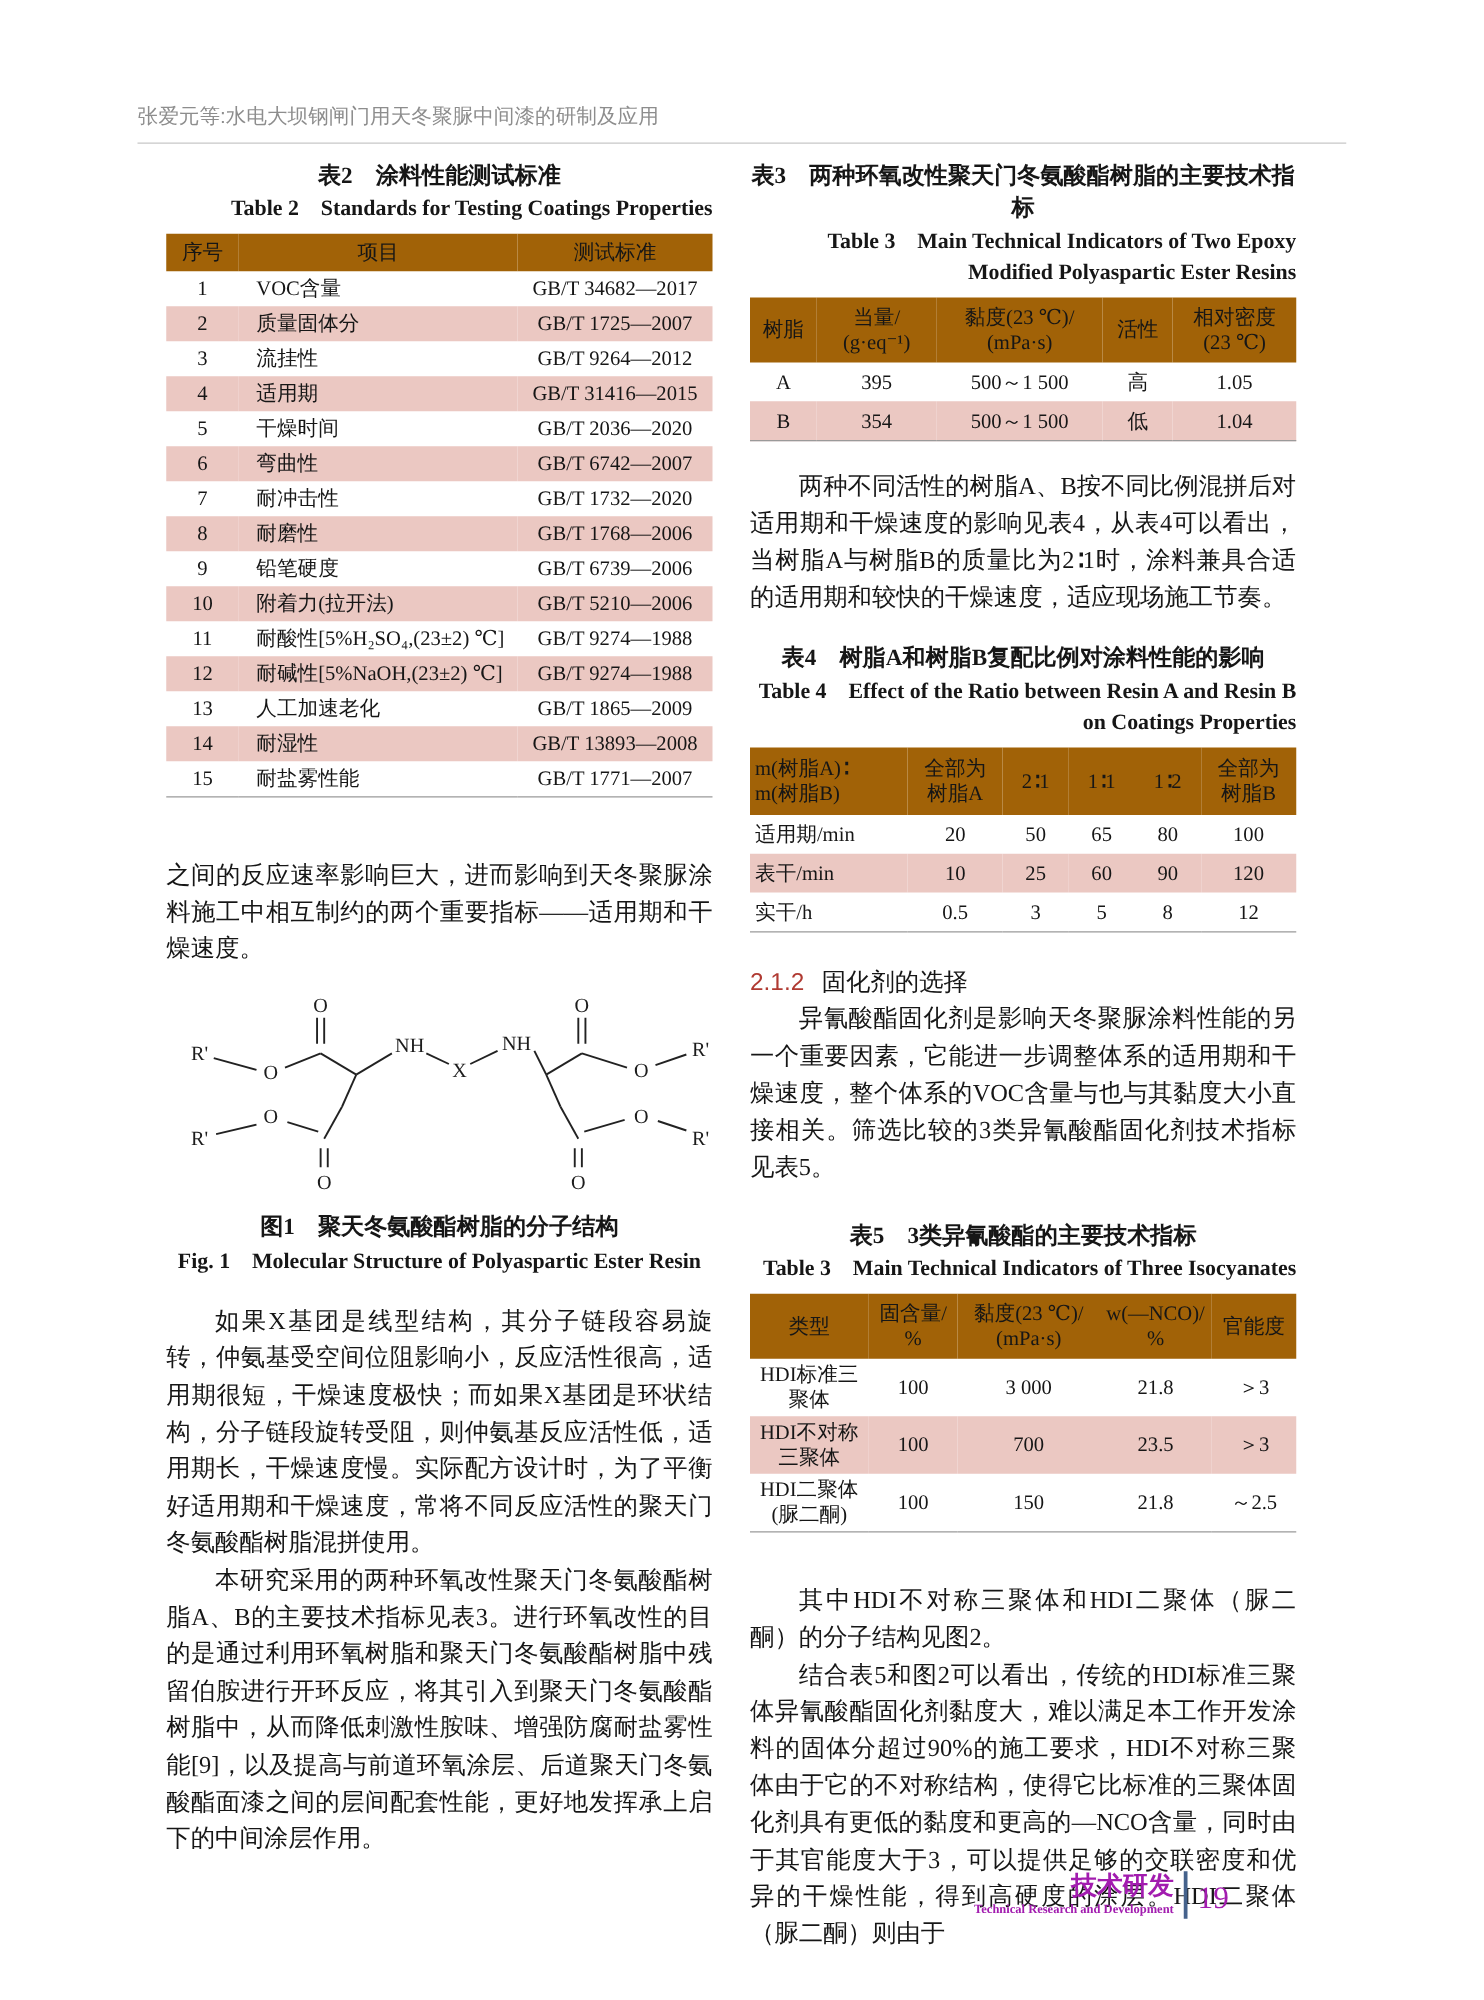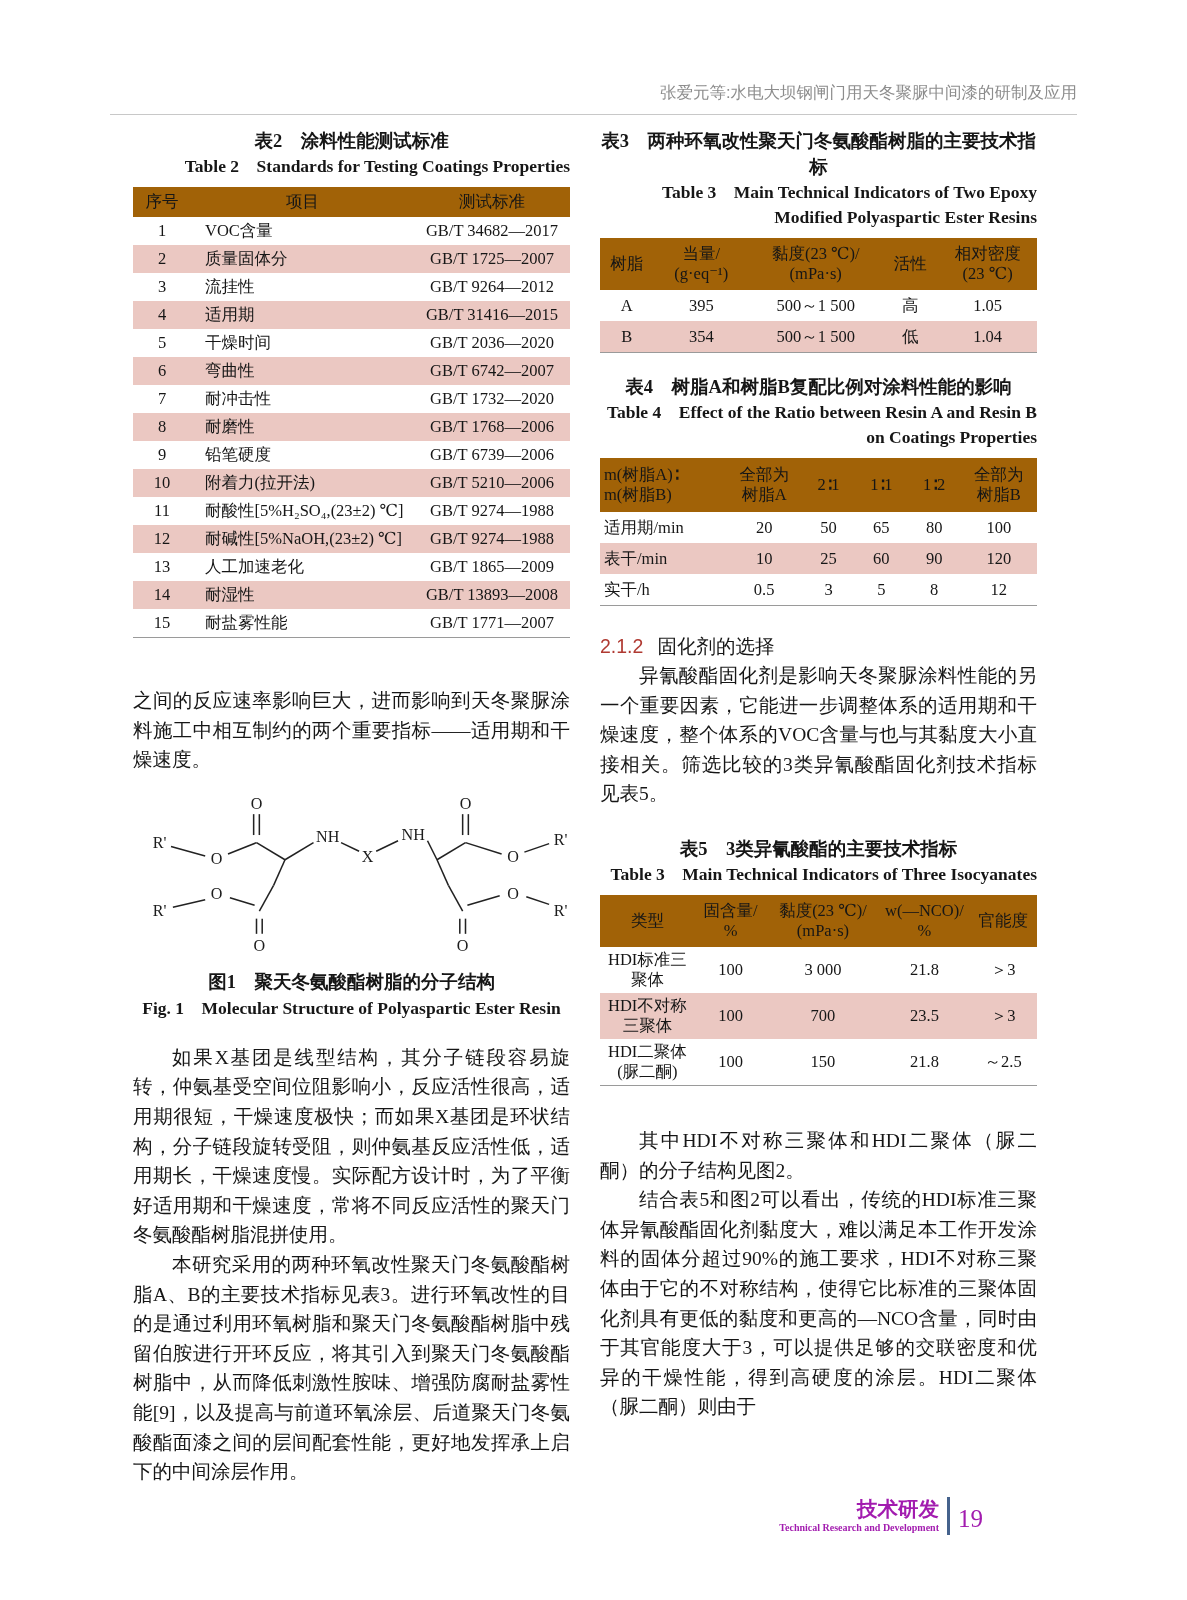--- a/index.html
+++ b/index.html
@@ -1,19 +1,19 @@
 <!DOCTYPE html>
 <html lang="zh"><head>
 <meta charset="utf-8">
 <style>
   html,body{margin:0;padding:0;background:#fff;}
   .page{position:relative;width:1187px;height:1600px;background:#fff;overflow:hidden;
         font-family:"Liberation Serif","DejaVu Serif",serif;color:#161616;}
   
-  .running-head{position:absolute;top:82px;left:110px;width:967px;text-align:right;
+  .running-head{position:absolute;top:82px;left:110px;width:967px;text-align:left;
         font-family:"Liberation Sans","DejaVu Sans",sans-serif;
         font-size:16.5px;color:#8d8d8d;padding-bottom:10px;border-bottom:1px solid #c8c8c8;}
   
   .columns{position:absolute;top:128px;left:133px;width:904px;display:flex;gap:30px;}
   .col{width:437px;}
   
   .tt-cn{text-align:center;font-weight:bold;font-size:18.5px;line-height:26px;margin:0;}
   .tt-en{text-align:right;font-weight:bold;font-size:17.5px;line-height:25px;margin:0 0 8px 0;}
   
   table.paper{width:100%;border-collapse:collapse;font-size:16.5px;line-height:20px;
@@ -254,20 +254,21 @@
           <tr class="alt">
             <td>B</td>
               <td>354</td>
               <td>500～1 500</td>
               <td>低</td>
               <td>1.04</td>
           </tr>
         </tbody>
       </table>
 
+      <p class="para indent" style="margin-top:22px;">两种不同活性的树脂A、B按不同比例混拼后对适用期和干燥速度的影响见表4，从表4可以看出，当树脂A与树脂B的质量比为2∶1时，涂料兼具合适的适用期和较快的干燥速度，适应现场施工节奏。</p>
 
       <p class="tt-cn" style="margin-top:21px;">表4　树脂A和树脂B复配比例对涂料性能的影响</p>
       <p class="tt-en">Table 4　Effect of the Ratio between Resin A and Resin B on Coatings Properties</p>
 
       <table class="paper t4">
         <tbody>
           <tr class="hdr">
             <td class="c-lab" style="width:125px;">
                 <div class="hline">m(树脂A)∶</div>
                 <div class="hline">m(树脂B)</div>

